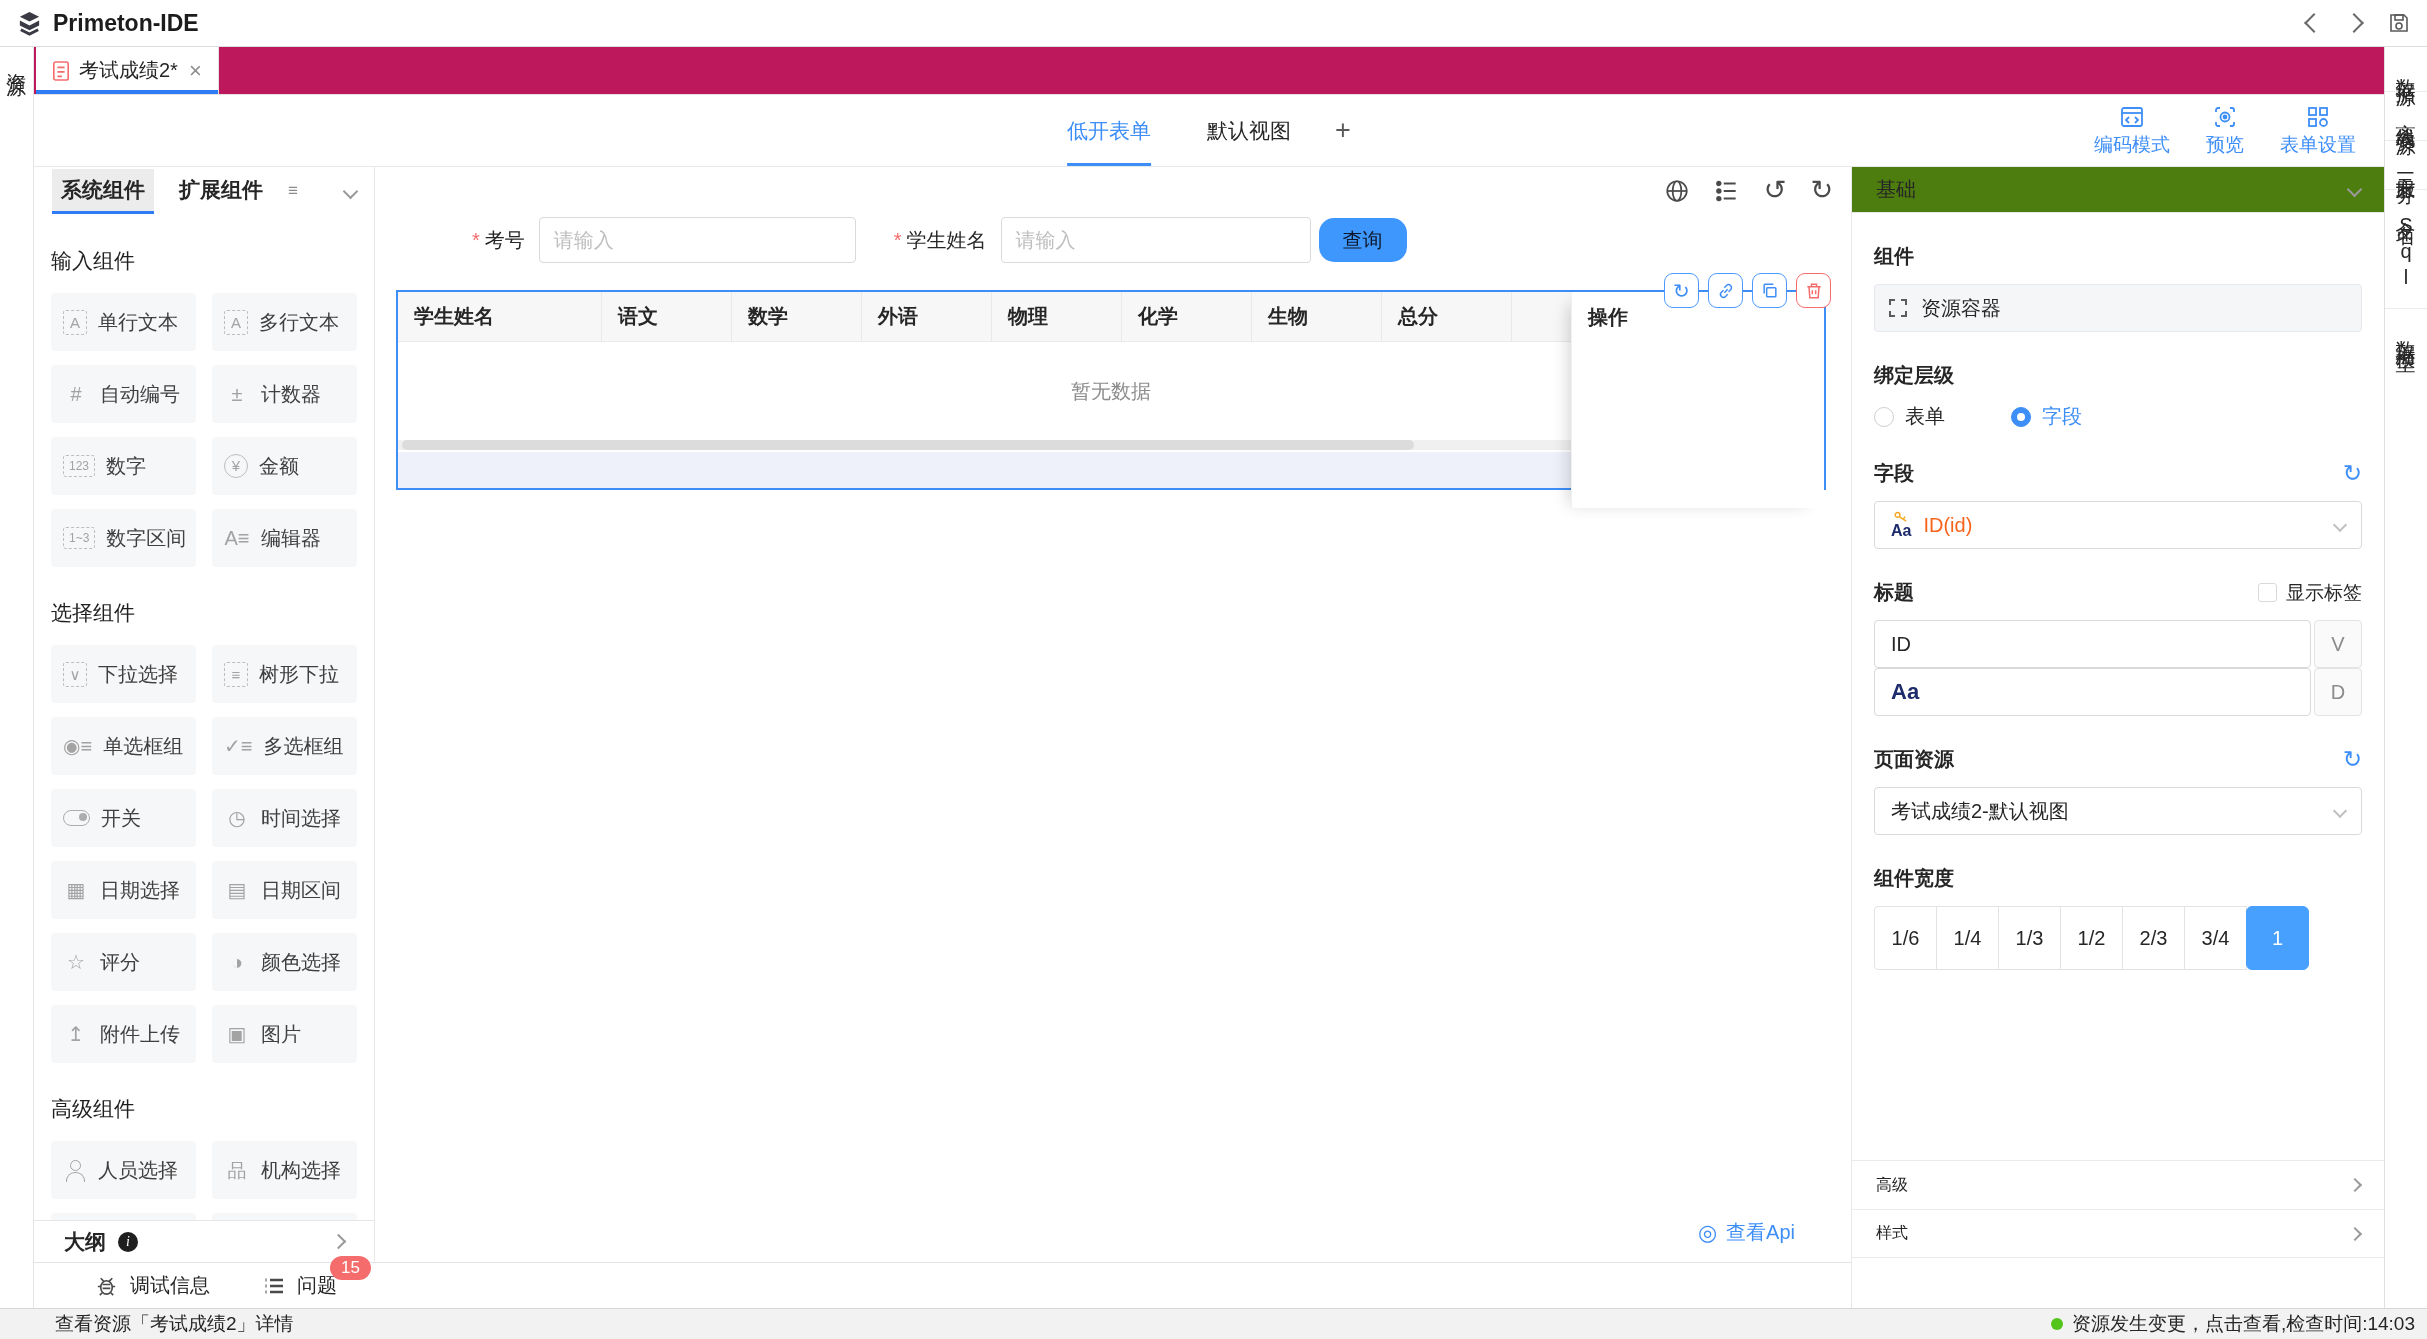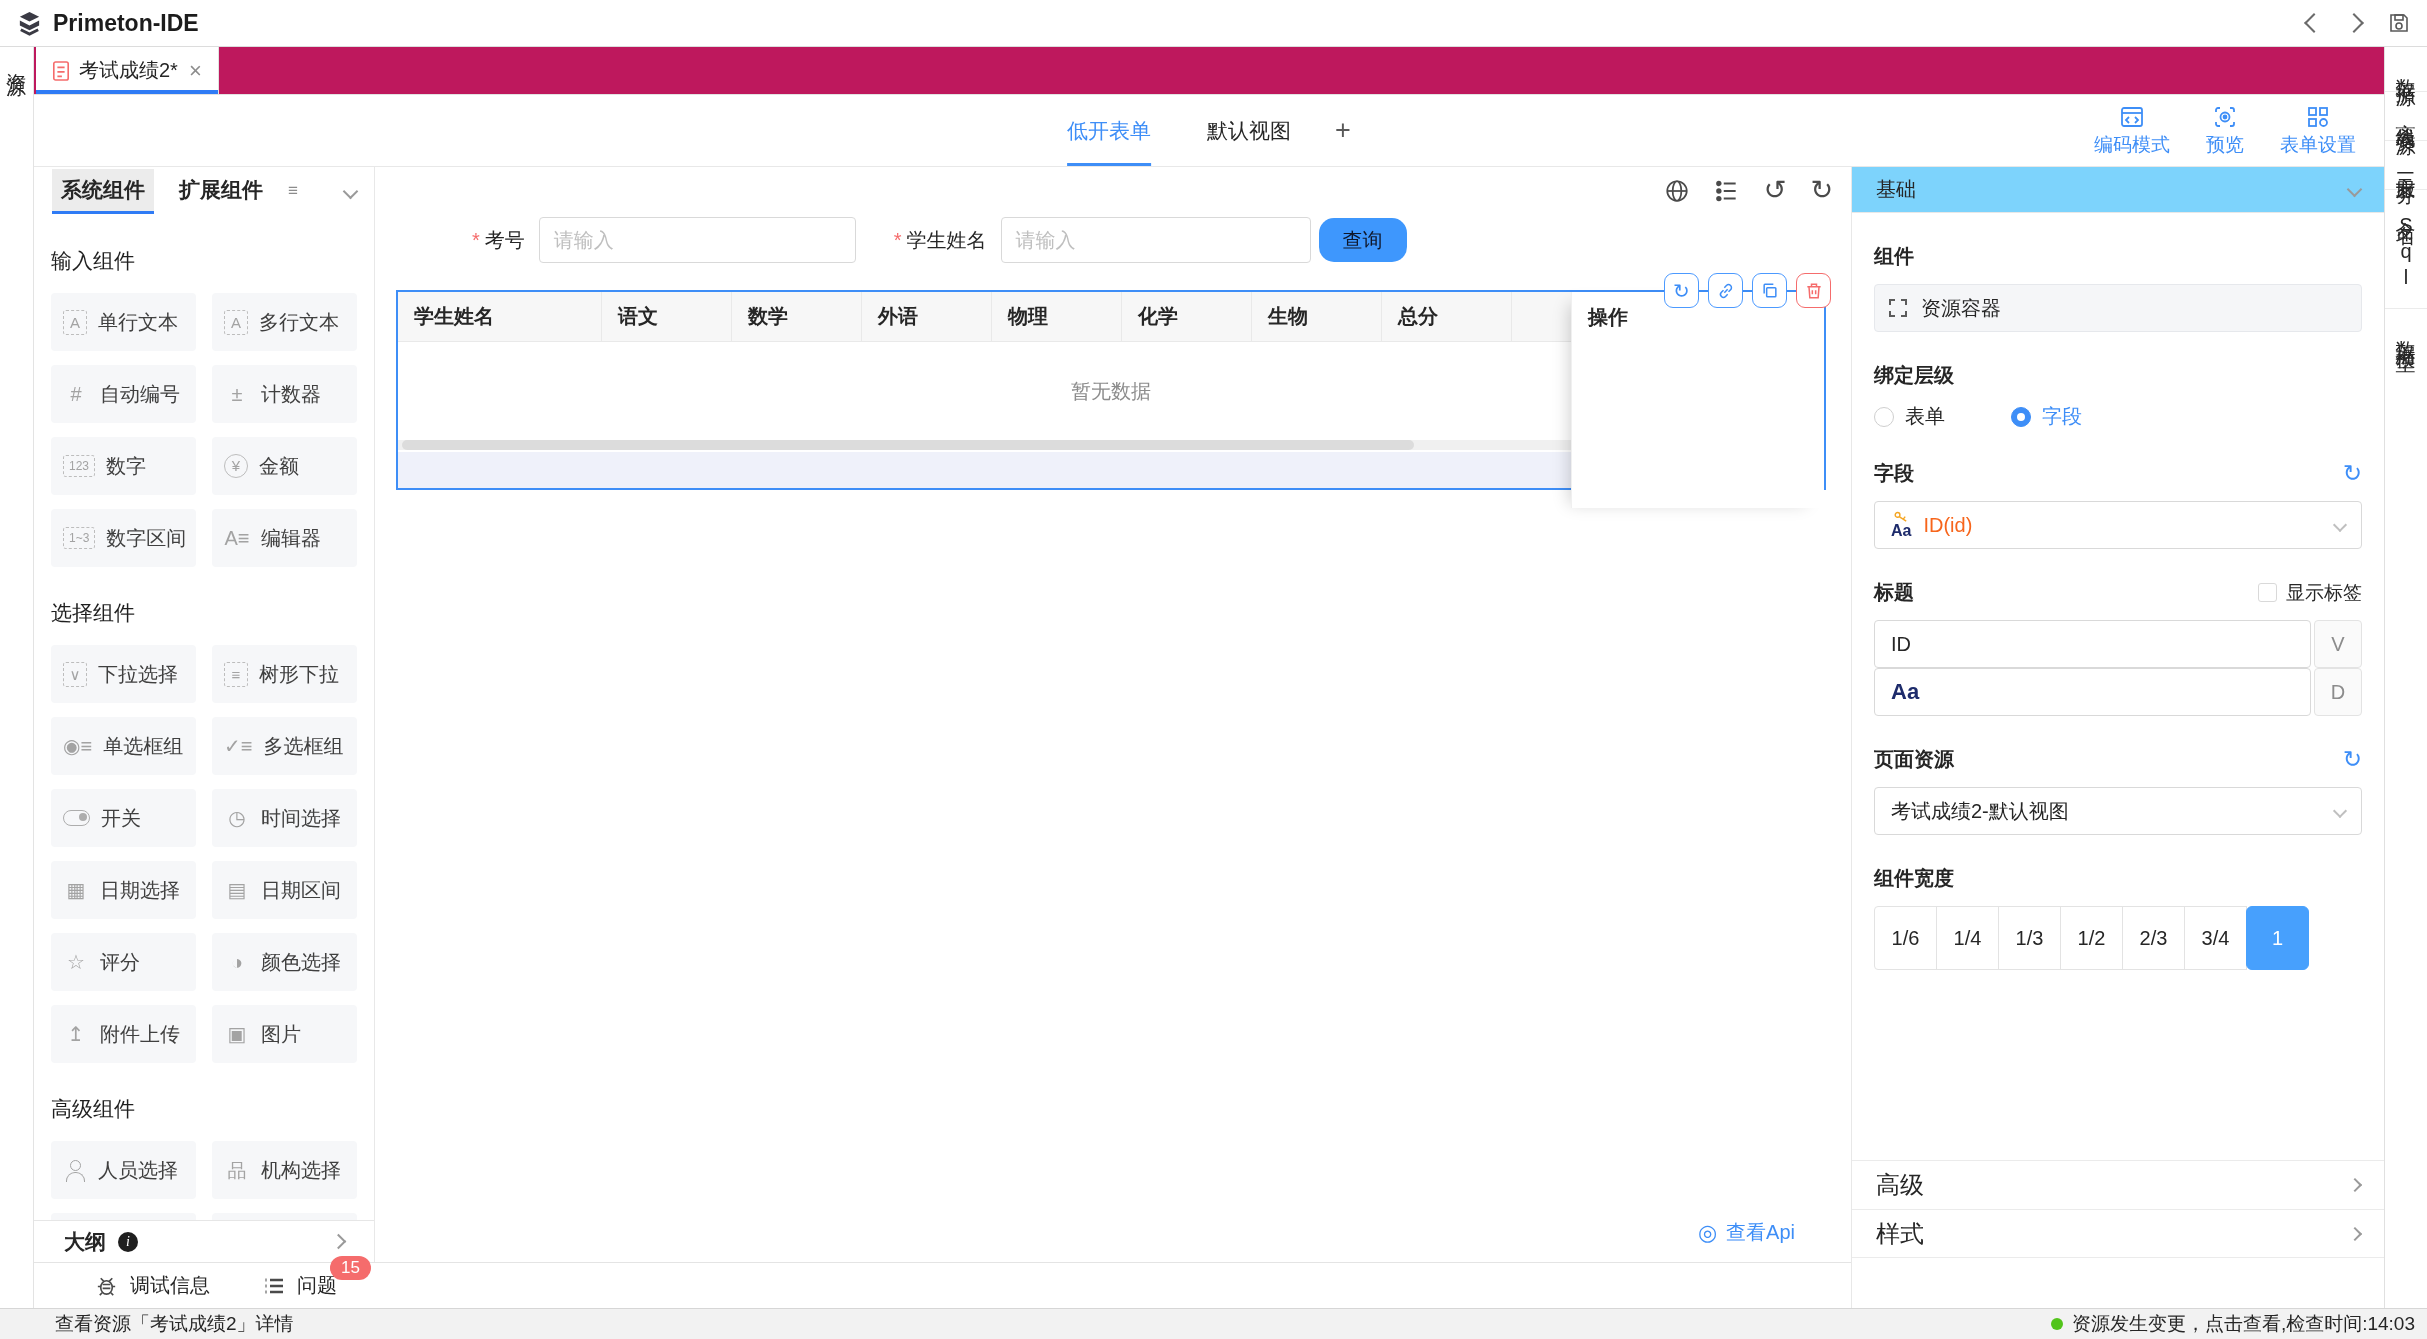--- a/index.html
+++ b/index.html
@@ -102,21 +102,21 @@
   .hscroll-thumb{position:absolute;left:4px;top:0;height:100%;width:71%;background:#DCDCDC;border-radius:5px}
   .grid-footer{height:36px;background:#EFF1FA;margin-top:2px;width:100%}
   .fixed-col{position:absolute;top:0;right:0;width:253px;height:216px;background:#fff;z-index:3;
      box-shadow:-10px 4px 16px -8px rgba(0,0,0,.18);border-left:1px solid #F0F0F0}
   .fc-header{height:50px;display:flex;align-items:center;padding-left:16px;font-weight:700;font-size:20px;color:#262626}
   .api-link{position:absolute;right:56px;bottom:16px;color:#3E8EF7;font-size:20px;display:flex;gap:9px;align-items:center;cursor:pointer}
   .api-eye{font-size:22px;line-height:1}
 
   
   .props{width:533px;border-left:1px solid #E8E8E8;display:flex;flex-direction:column;flex:none;background:#fff}
-  .props-header{height:46px;background:#7dd3fc;display:flex;align-items:center;padding:0 24px;font-size:20px;border-bottom:1px solid #E8E8E8;flex:none}
+  .props-header{height:46px;background:#4d7c0f;display:flex;align-items:center;padding:0 24px;font-size:20px;border-bottom:1px solid #E8E8E8;flex:none}
   .props-header .chev{margin-left:auto}
   .props-body{flex:1;padding:0 22px;position:relative;overflow:hidden}
   .p-label{font-weight:700;font-size:20px;margin:30px 0 14px;display:flex;align-items:center;color:#262626}
   .p-label .sync{margin-left:auto;color:#3E8EF7;font-size:23px;font-weight:400;line-height:1;cursor:pointer}
   .p-box{height:48px;background:#F5F6F8;border:1px solid #E6E8EC;border-radius:4px;display:flex;align-items:center;gap:14px;padding:0 14px}
   .dash-sq{width:18px;height:18px;border:2px dashed #5B5B5B;flex:none}
   .radio-row{display:flex;gap:66px;margin-top:4px}
   .radio{display:flex;gap:11px;align-items:center;cursor:pointer}
   .rdot{width:20px;height:20px;border:1px solid #CFCFCF;border-radius:50%;background:#fff;position:relative;flex:none}
   .radio.on .rdot{background:#3E8EF7;border-color:#3E8EF7}
@@ -131,21 +131,21 @@
   .chk{width:19px;height:19px;border:1px solid #D9D9D9;border-radius:3px;background:#fff;flex:none;cursor:pointer}
   .input-group{display:flex;gap:3px}
   .p-input{flex:1;height:48px;border:1px solid #D9D9D9;border-radius:4px;display:flex;align-items:center;padding:0 16px;font-size:20px;background:#fff}
   .suffix{width:48px;height:48px;border:1px solid #E3E3E3;background:#FAFAFA;border-radius:4px;display:flex;align-items:center;justify-content:center;color:#8C8C8C;font-size:20px;flex:none}
   .navy{color:#1D2B6B;font-weight:700;font-size:22px}
   .width-seg{display:flex;margin-top:2px}
   .wopt{width:63px;height:64px;border:1px solid #E3E3E3;margin-left:-1px;display:flex;align-items:center;justify-content:center;font-size:20px;color:#262626;background:#fff;cursor:pointer}
   .wopt:nth-of-type(1){margin-left:0;border-radius:4px 0 0 4px}
   .wopt.selected{background:#47A0FD;color:#fff;border-color:#47A0FD;border-radius:6px;position:relative;z-index:1}
   .props-bottom{position:absolute;left:0;right:0;bottom:50px}
-  .pb-row{height:49px;border-top:1px solid #EBEBEB;display:flex;align-items:center;padding:0 24px;font-size:24px;cursor:pointer}
+  .pb-row{height:49px;border-top:1px solid #EBEBEB;display:flex;align-items:center;padding:0 24px;font-size:16px;cursor:pointer}
   .pb-row:last-of-type{border-bottom:1px solid #EBEBEB}
   .pb-row .chev{margin-left:auto;width:10px;height:10px}
 
   
   .debug-bar{height:46px;border-top:1px solid #E4E4E4;display:flex;align-items:center;padding:0 0 0 60px;gap:52px;flex:none;background:#fff}
   .db-item{display:flex;align-items:center;gap:11px;font-size:20px;position:relative;color:#262626;cursor:pointer}
   .db-icon{color:#4A4A4A}
   .badge{position:absolute;top:-16px;right:-34px;background:#F56C6C;color:#fff;border-radius:13px;padding:2px 11px;font-size:17px;line-height:1.2}
   .status-bar{height:31px;background:#F2F2F2;border-top:1px solid #D6D6D6;display:flex;align-items:center;padding:0 12px 0 55px;font-size:19px}
   .sb-right{margin-left:auto;display:flex;align-items:center;gap:9px}

